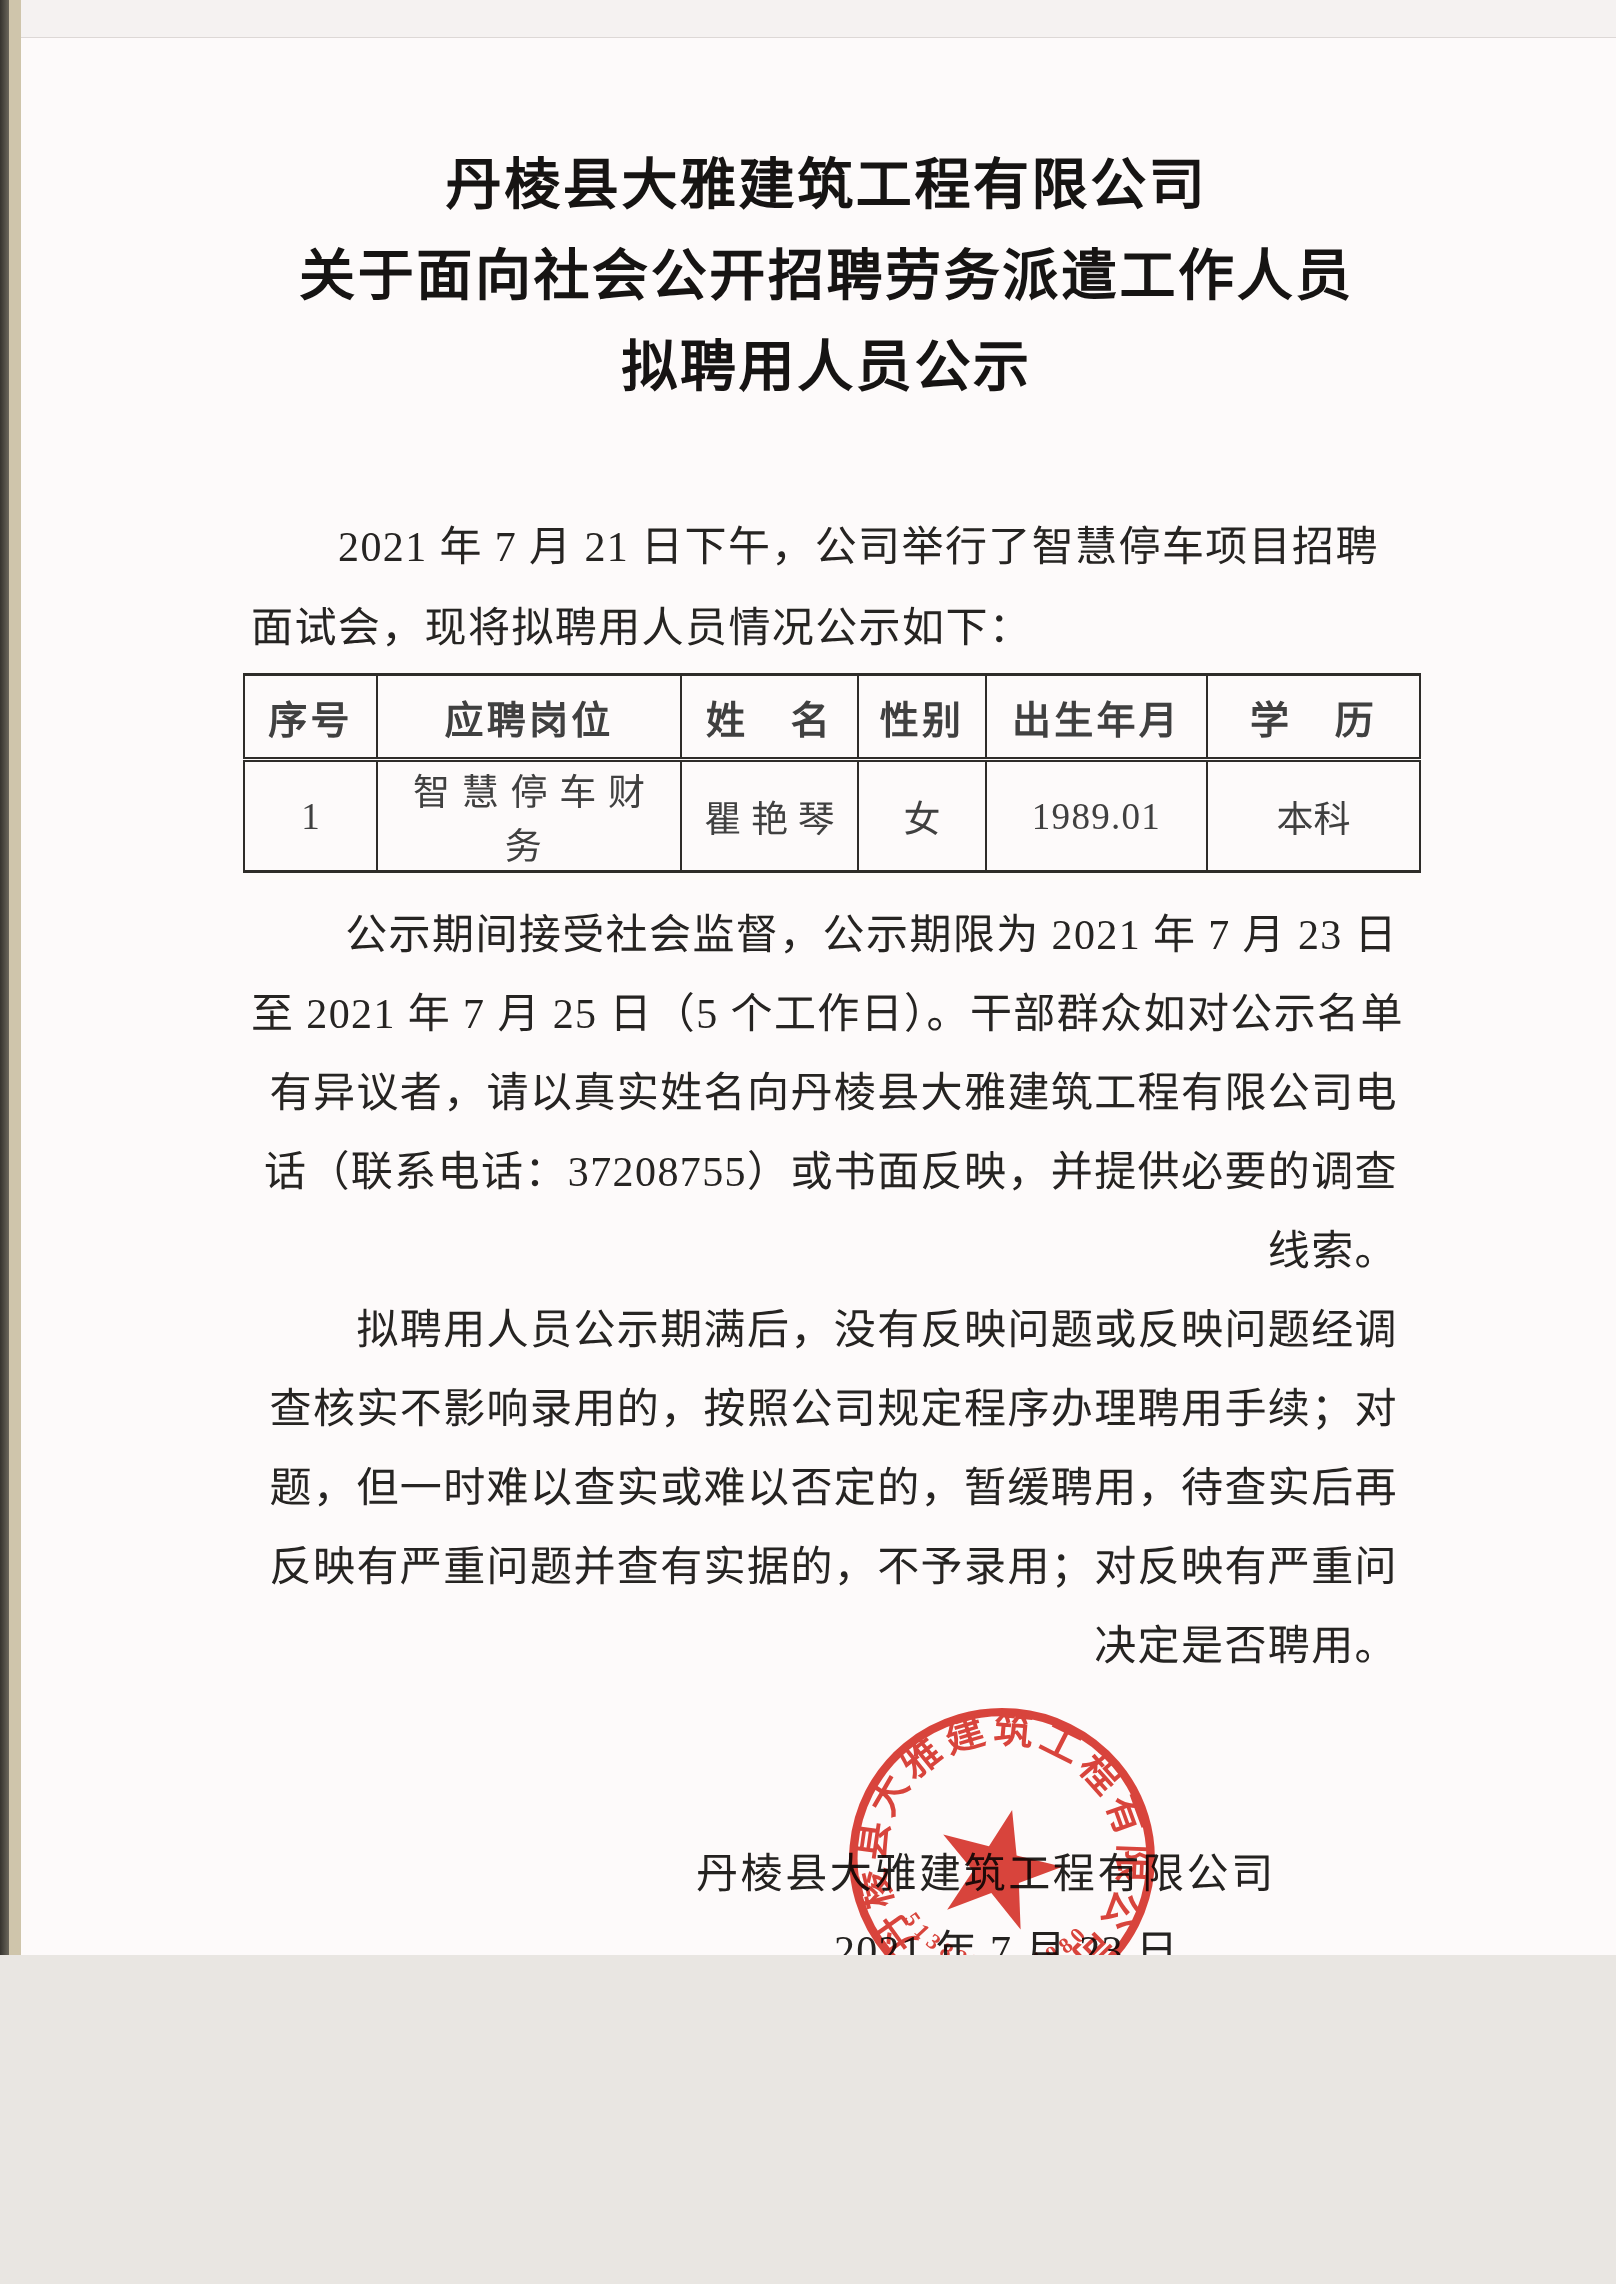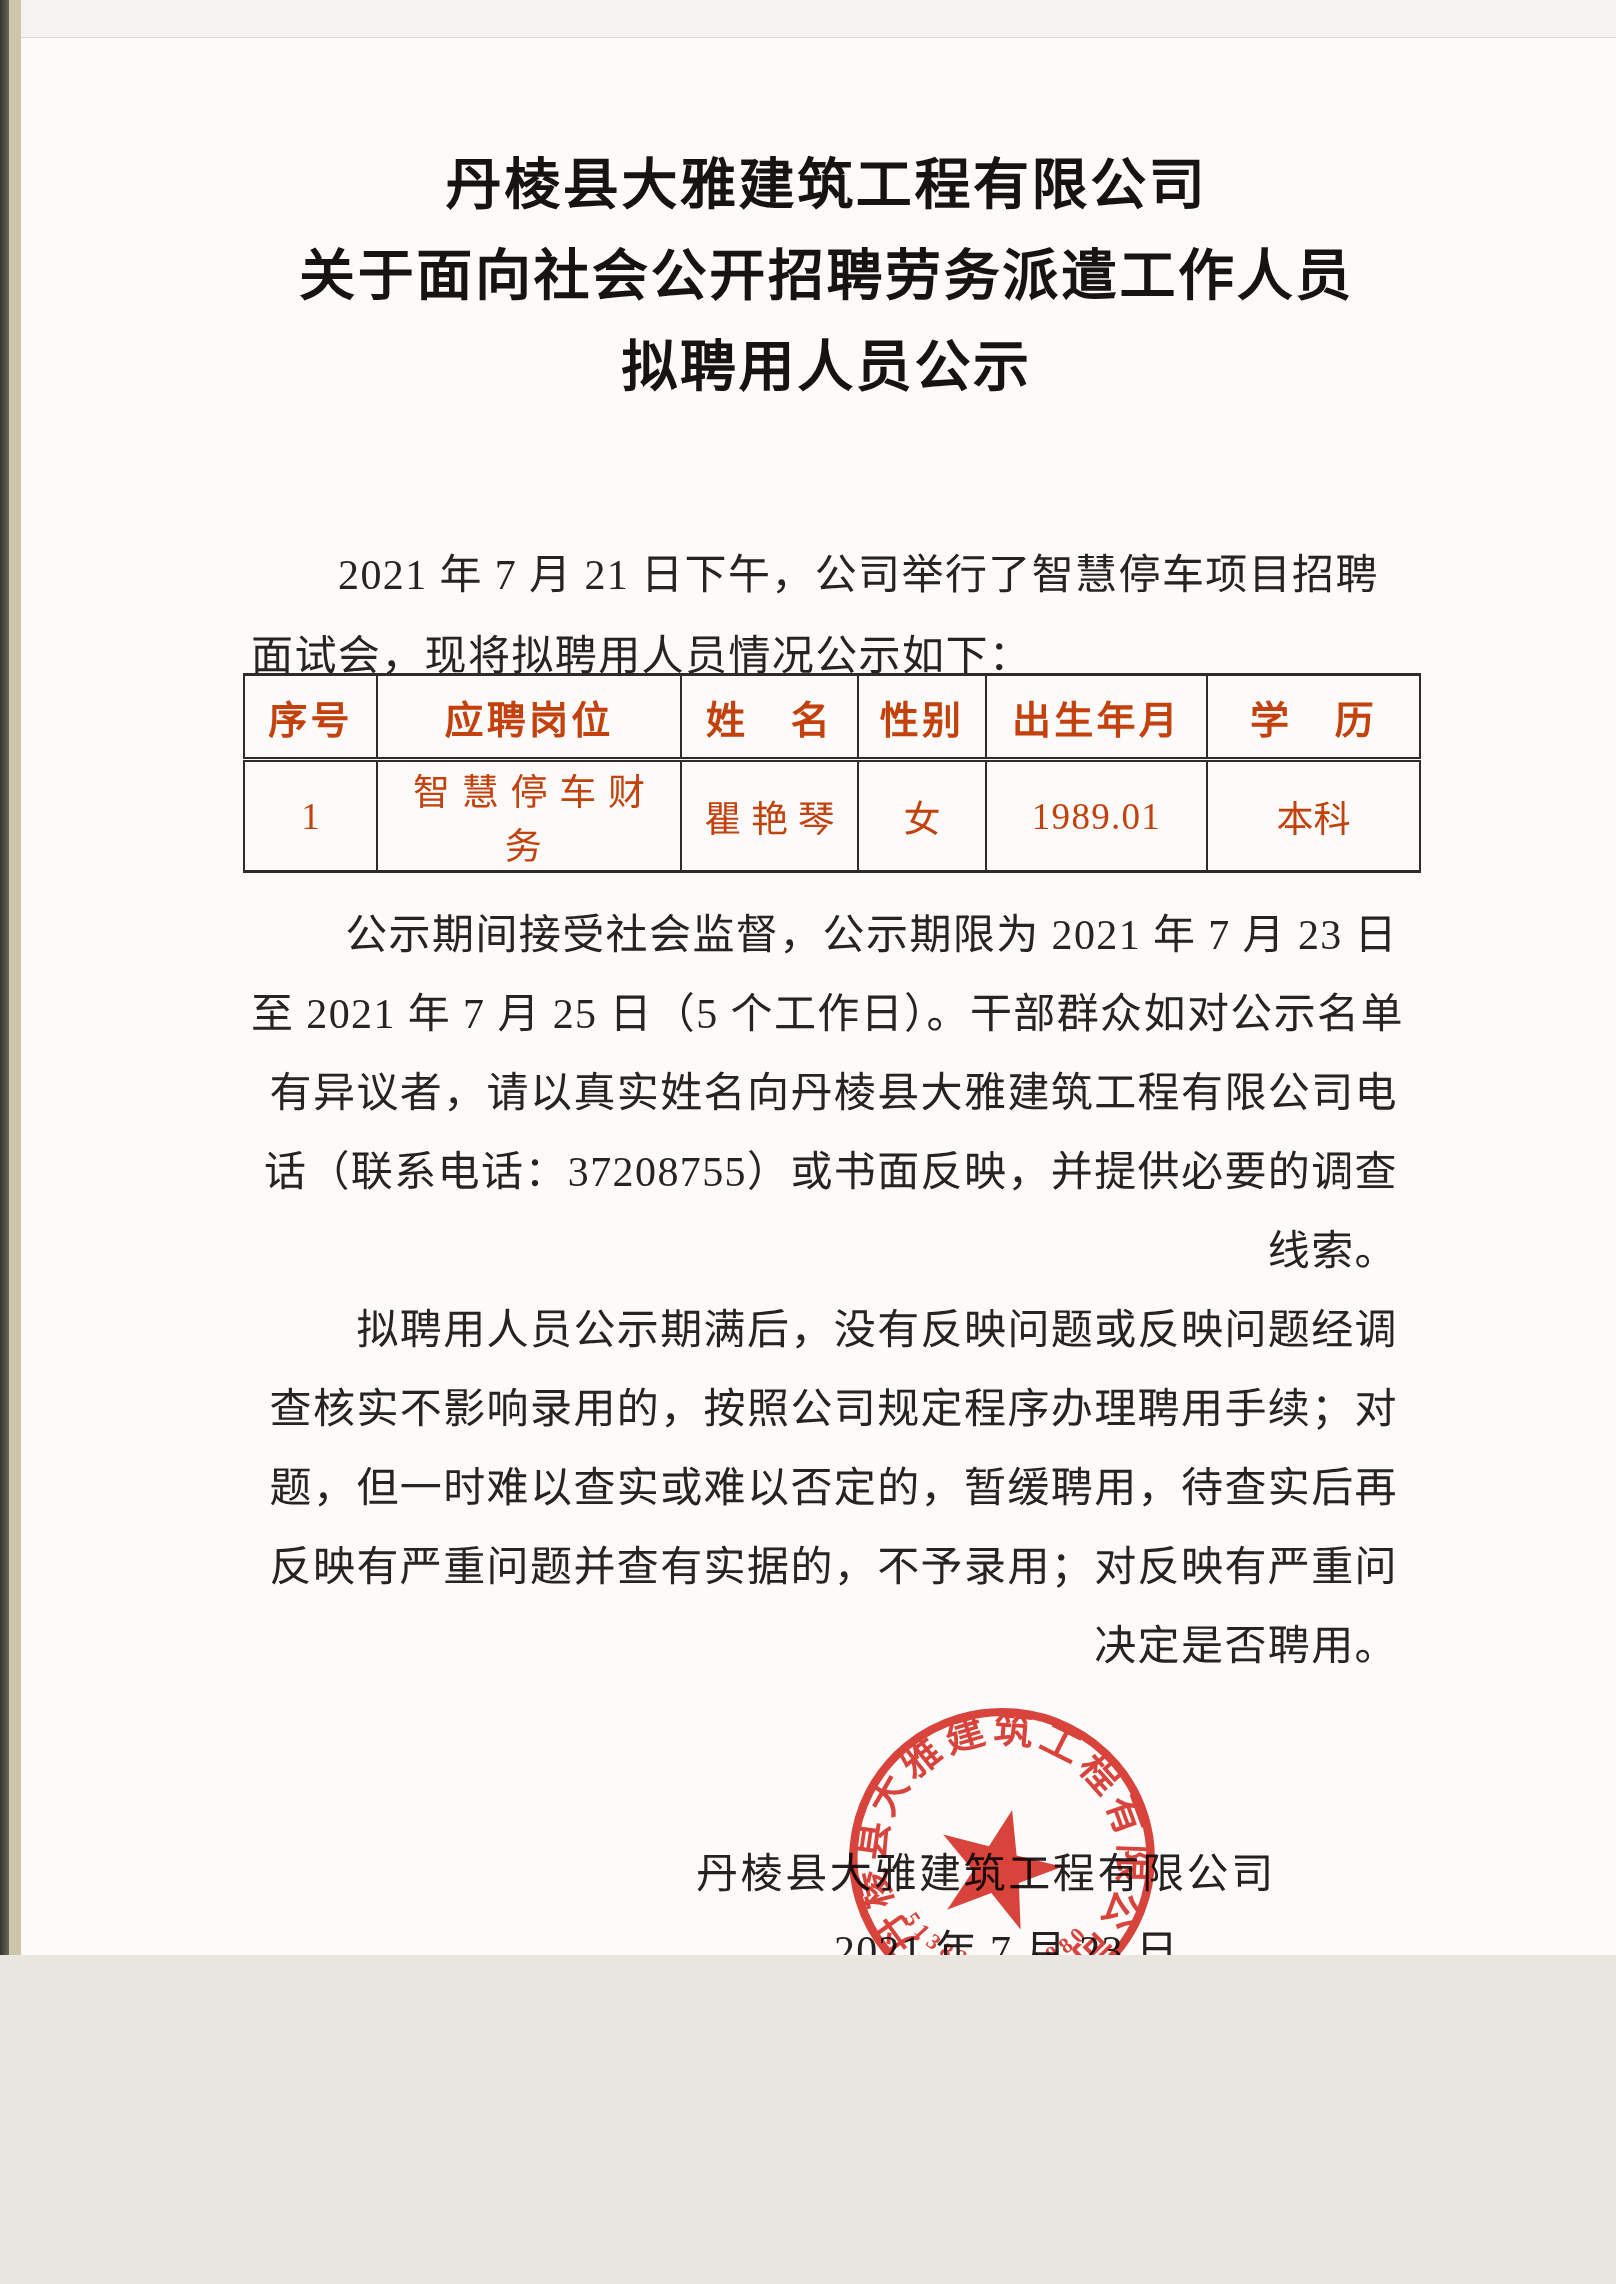--- a/index.html
+++ b/index.html
@@ -33,35 +33,35 @@
     text-align: center;
   }
   .title-line {
     height: 91px; line-height: 91px;
     font-size: 56px; font-weight: 700; letter-spacing: 2.6px;
     color: #161413;
     white-space: nowrap;
   }
   
   .body-block { position: absolute; left: 251px; width: 1147px; }
-  .block-p1 { top: 535px; }
+  .block-p1 { top: 507px; }
   .block-p23 { top: 896px; text-align: right; }
   .body-line {
     font-size: 42px; letter-spacing: 1.4px; white-space: nowrap;
     color: #262422;
   }
   .block-p1 .body-line { height: 81px; line-height: 81px; }
   .block-p23 .body-line { height: 79px; line-height: 79px; }
   .indent { text-indent: 87px; }
   
   .roster-table {
     position: absolute; left: 243px; top: 673px;
     width: 1177px;
     border-collapse: collapse; table-layout: fixed;
-    font-size: 37px; color: #c2410c;
+    font-size: 37px; color: #404040;
   }
   .roster-table th, .roster-table td {
     border-left: 2px solid #2e2c29;
     border-right: 2px solid #2e2c29;
     text-align: center; vertical-align: middle;
     overflow: hidden;
   }
   .roster-table tr { border: 0; }
   .roster-table thead th {
     border-top: 3.3px solid #2e2c29;

